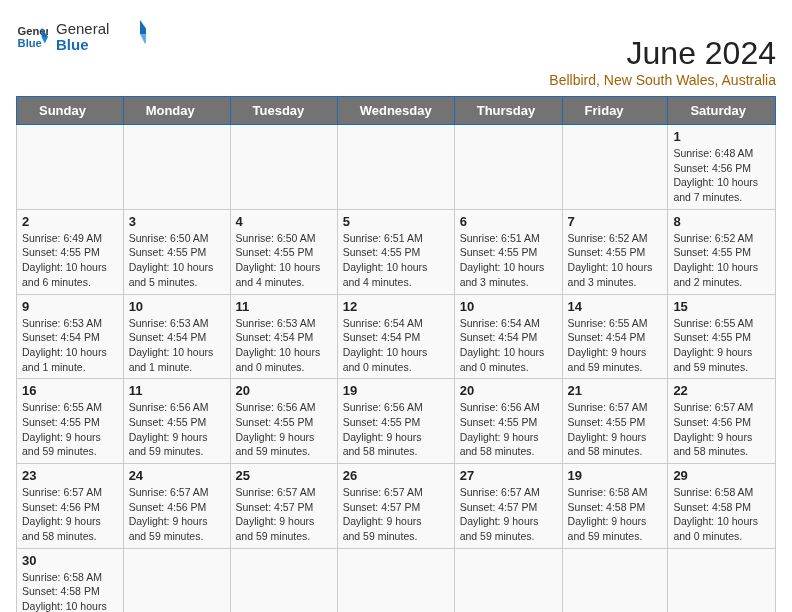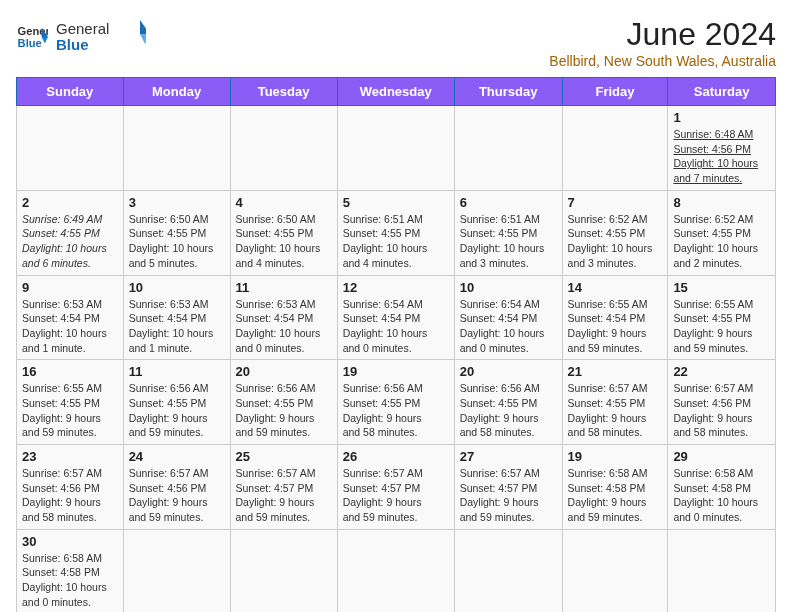--- a/index.html
+++ b/index.html
@@ -20,40 +20,41 @@
       display: flex;
       align-items: center;
       gap: 4px;
     }
     .logo-icon {
       width: 32px;
       height: 32px;
     }
     .title-area {
       text-align: right;
+      margin-top: 19px;
     }
     .month-title {
       font-size: 32px;
       font-weight: normal;
       color: #222;
     }
     .location-title {
       font-size: 14px;
       color: #a16207;
     }
     .calendar-table {
       width: 100%;
       border-collapse: collapse;
       border: 1px solid #bbb;
       font-size: 11px;
     }
     .calendar-table thead tr th {
-      background: #8b5cf6;
+      background: #737373;
       color: #fff;
-      text-align: center;
+      text-align: left;
       padding: 6px 22px;
       font-size: 13px;
       font-weight: bold;
       border: 1px solid #1a6bb5;
     }
     .calendar-table tbody tr td {
       vertical-align: top;
       border: 1px solid #ccc;
       padding: 4px 5px;
       min-height: 70px;
@@ -122,30 +123,30 @@
   <tbody id="calendar-body">
   <tr>
         <td class="empty-cell"></td>
         <td class="empty-cell"></td>
         <td class="empty-cell"></td>
         <td class="empty-cell"></td>
         <td class="empty-cell"></td>
         <td class="empty-cell"></td>
         <td>
           <span class="day-number">1</span>
-          <div class="day-info" style="white-space: pre-line; text-decoration: underline;">Sunrise: 6:48 AM
+          <div class="day-info" style="white-space: pre-line;">Sunrise: 6:48 AM
 Sunset: 4:56 PM
 Daylight: 10 hours
 and 7 minutes.</div>
         </td>
       </tr>
       <tr>
         <td>
           <span class="day-number">2</span>
-          <div class="day-info" style="white-space: pre-line; font-style: italic;">Sunrise: 6:49 AM
+          <div class="day-info" style="white-space: pre-line;">Sunrise: 6:49 AM
 Sunset: 4:55 PM
 Daylight: 10 hours
 and 6 minutes.</div>
         </td>
         <td>
           <span class="day-number">3</span>
           <div class="day-info" style="white-space: pre-line;">Sunrise: 6:50 AM
 Sunset: 4:55 PM
 Daylight: 10 hours
 and 5 minutes.</div>

